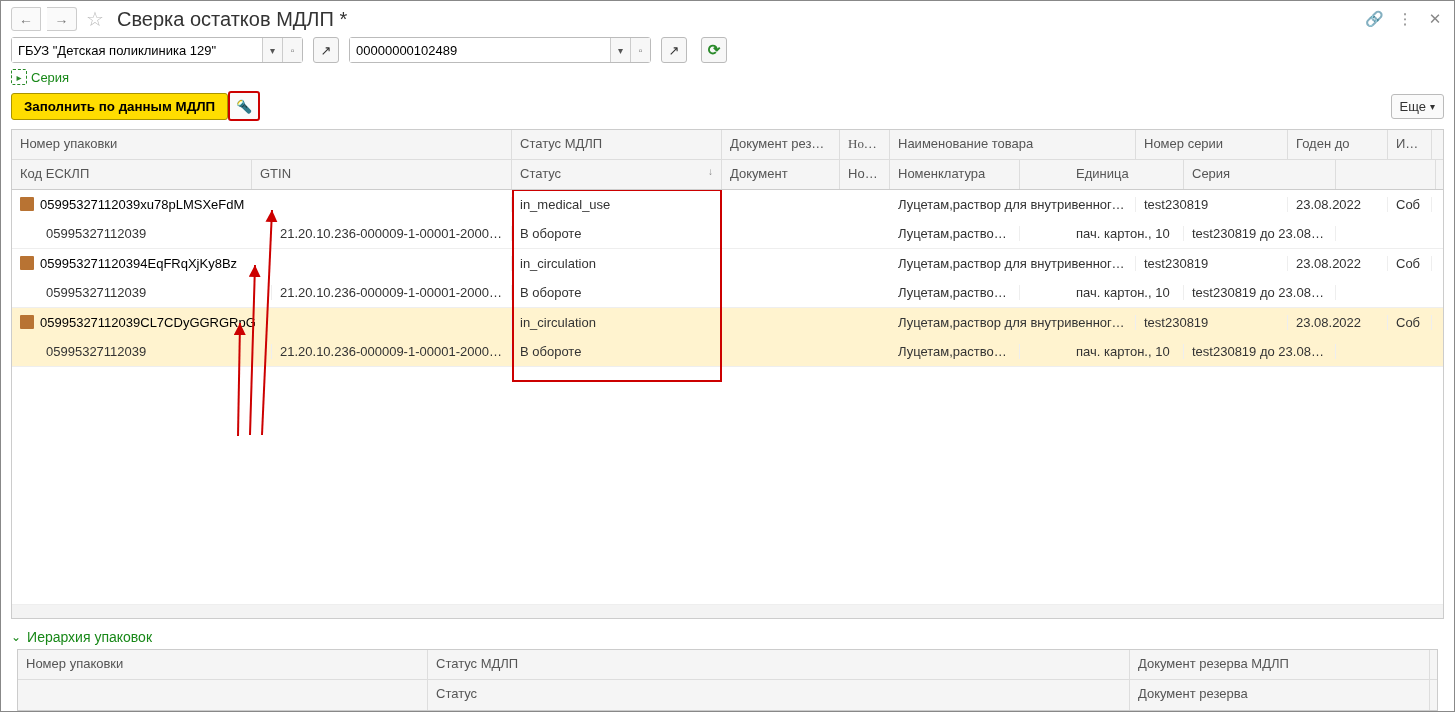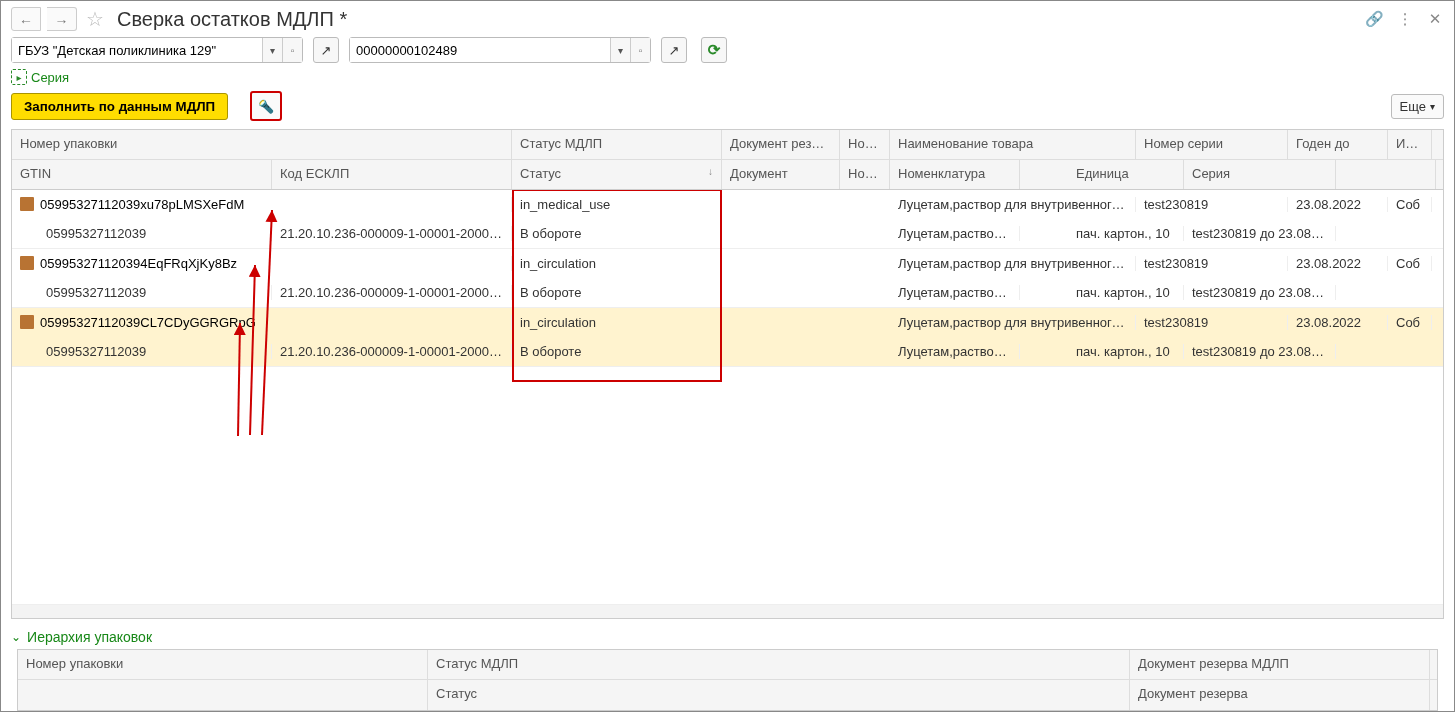--- a/index.html
+++ b/index.html
@@ -85,21 +85,21 @@
     display:flex; align-items:center; gap:4px;
   }
   .filter-toggle .fi {
     width:16px;height:16px;border:1px dashed #2a8a2a;border-radius:2px;
     display:flex;align-items:center;justify-content:center;
     font-size:10px;color:#2a8a2a;
   }
   .filter-toggle span.lbl { color:#188818; }
   
   .action-bar {
-    display:flex; align-items:center; gap:22px;
+    display:flex; align-items:center; gap:0;
     padding: 0 10px 8px 10px;
   }
   .fill-btn {
     background:#ffdd00;
     border:1px solid #a99400;
     border-radius:3px;
     padding:5px 12px;
     font-weight:bold;
     cursor:pointer;
   }
@@ -136,21 +136,21 @@
   .th {
     border-right:1px solid #ddd;
     padding:6px 8px;
     font-size:13px;color:#555;
     overflow:hidden;white-space:nowrap;text-overflow:ellipsis;
     flex:0 0 auto;
   }
   .col-pack{width:500px;} 
   .col-status{width:210px;}
   .col-dres{width:118px;}
-  .col-nom{width:50px;}
+  .col-nom{width:50px;font-family:Liberation Serif, serif;}
   .col-name{width:246px;}
   .col-ser{width:152px;}
   .col-exp{width:100px;}
   .col-fin{width:44px;}
   
   .col-gtin{width:260px;}
   .col-esklp{width:240px;}
   .col-status2{width:210px;}
   .col-doc{width:118px;}
   .col-num{width:50px;}
@@ -267,22 +267,22 @@
       <div class="th col-pack">Номер упаковки</div>
       <div class="th col-status">Статус МДЛП</div>
       <div class="th col-dres">Документ резе…</div>
       <div class="th col-nom">Ном…</div>
       <div class="th col-name">Наименование товара</div>
       <div class="th col-ser">Номер серии</div>
       <div class="th col-exp">Годен до</div>
       <div class="th col-fin">Ист фин</div>
     </div>
     <div class="thead-row second">
+      <div class="th col-esklp">Код ЕСКЛП</div>
       <div class="th col-gtin">GTIN</div>
-      <div class="th col-esklp">Код ЕСКЛП</div>
       <div class="th col-status2" style="display:flex;justify-content:space-between;">
         <span>Статус</span>
         <span style="font-size:10px;color:#888;">↓</span>
       </div>
       <div class="th col-doc">Документ</div>
       <div class="th col-num">Номер</div>
       <div class="th col-nomen">Номенклатура</div>
       <div class="th col-unit">Единица</div>
       <div class="th col-seria">Серия</div>
       <div class="th col-exp2"></div>

